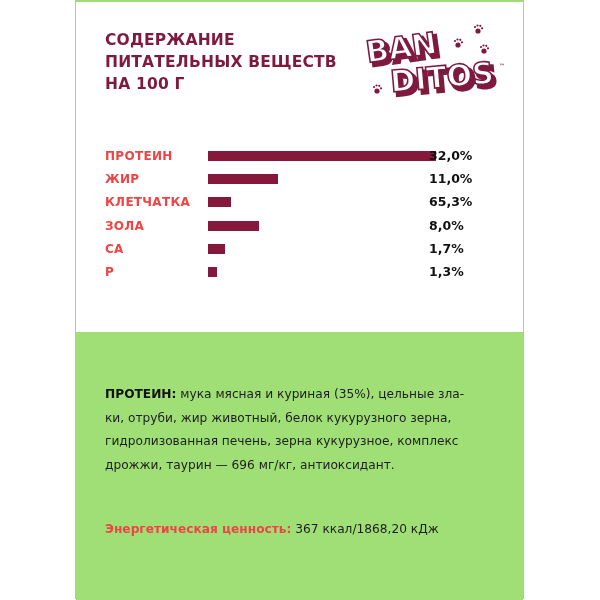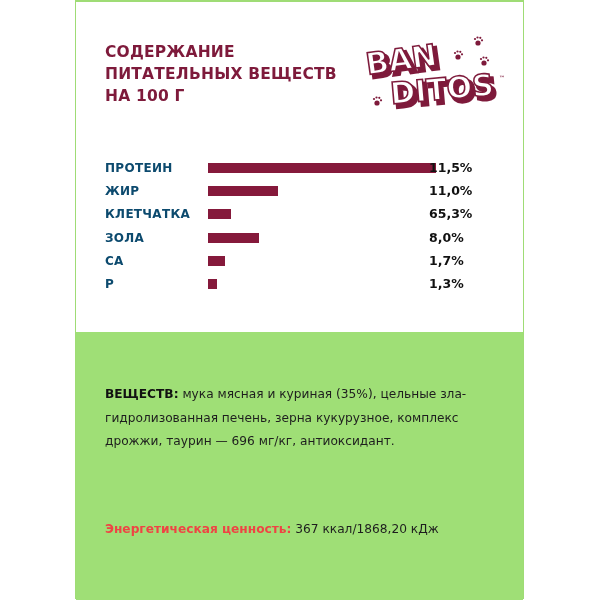--- a/index.html
+++ b/index.html
@@ -1,34 +1,34 @@
 <!DOCTYPE html>
 <html><head>
 <meta charset="utf-8">
 <style>
   html, body { margin: 0; padding: 0; background: #ffffff; }
   body { width: 600px; height: 600px; position: relative; overflow: hidden; font-family: "DejaVu Sans", sans-serif; }
   .card {
     position: absolute; left: 75px; top: 0; width: 449px; height: 599px;
     border: 1px solid #9fdc75; border-top-width: 2px; box-sizing: border-box; background: #ffffff;
   }
-  .top { position: absolute; left: 0; top: 12px; width: 100%; height: 396px; background: #fff; }
+  .top { position: absolute; left: 0; top: 0; width: 100%; height: 396px; background: #fff; }
   .bottom { position: absolute; left: 0; top: 330px; width: 100%; height: 269px; background: #9fdf76; }
   .title {
     position: absolute; left: 29px; top: 27px; width: 270px;
     color: #7e1a3b; font-family: "DejaVu Sans", sans-serif; font-weight: bold;
     font-size: 15.5px; line-height: 22px; letter-spacing: 0.2px;
   }
   .title div { white-space: nowrap; }
   .logo { position: absolute; left: 280px; top: 13px; width: 160px; height: 90px; }
   .rows { position: absolute; left: 29px; top: 146px; width: 410px; }
   .row { position: relative; height: 23.2px; }
   .row .label {
     position: absolute; left: 0; top: 0; font-weight: bold; font-size: 12px;
-    color: #0c4a6e; line-height: 16px; letter-spacing: 0.3px;
+    color: #ef4444; line-height: 16px; letter-spacing: 0.3px;
   }
   .row .bar { position: absolute; left: 103px; top: 3px; height: 10px; background: #85193b; }
   .row .val {
     position: absolute; left: 324px; top: 0; font-weight: bold; font-size: 12.5px;
     color: #111; line-height: 16px;
   }
   .comp {
     position: absolute; left: 29px; top: 381px; width: 395px;
     font-size: 12.2px; line-height: 23.6px; color: #1e1e1e;
   }
@@ -91,21 +91,21 @@
             <circle cx="6.3" cy="0.8" r="1.1"></circle>
             <circle cx="8" cy="3.3" r="1.1"></circle>
           </g>
       </g>
     </svg>
 
     <div class="rows">
       <div class="row">
         <span class="label">ПРОТЕИН</span>
         <span class="bar" style="width:228px"></span>
-        <span class="val">11,5%</span>
+        <span class="val">32,0%</span>
       </div>
       <div class="row">
         <span class="label">ЖИР</span>
         <span class="bar" style="width:70px"></span>
         <span class="val">11,0%</span>
       </div>
       <div class="row">
         <span class="label">КЛЕТЧАТКА</span>
         <span class="bar" style="width:23px"></span>
         <span class="val">65,3%</span>
@@ -124,21 +124,22 @@
         <span class="label">Р</span>
         <span class="bar" style="width:9px"></span>
         <span class="val">1,3%</span>
       </div>
     </div>
   </div>
 
   <div class="bottom"></div>
 
   <div class="comp">
-    <div><b>ВЕЩЕСТВ:</b><span> мука мясная и куриная (35%), цельные зла-</span></div>
+    <div><b>ПРОТЕИН:</b><span> мука мясная и куриная (35%), цельные зла-</span></div>
+    <div>ки, отруби, жир животный, белок кукурузного зерна,</div>
     <div>гидролизованная печень, зерна кукурузное, комплекс</div>
     <div>дрожжи, таурин — 696 мг/кг, антиоксидант.</div>
   </div>
 
   <div class="energy">
     <b>Энергетическая ценность:</b><span> 367 ккал/1868,20 кДж</span>
   </div>
 </div>
 
 </body></html>

